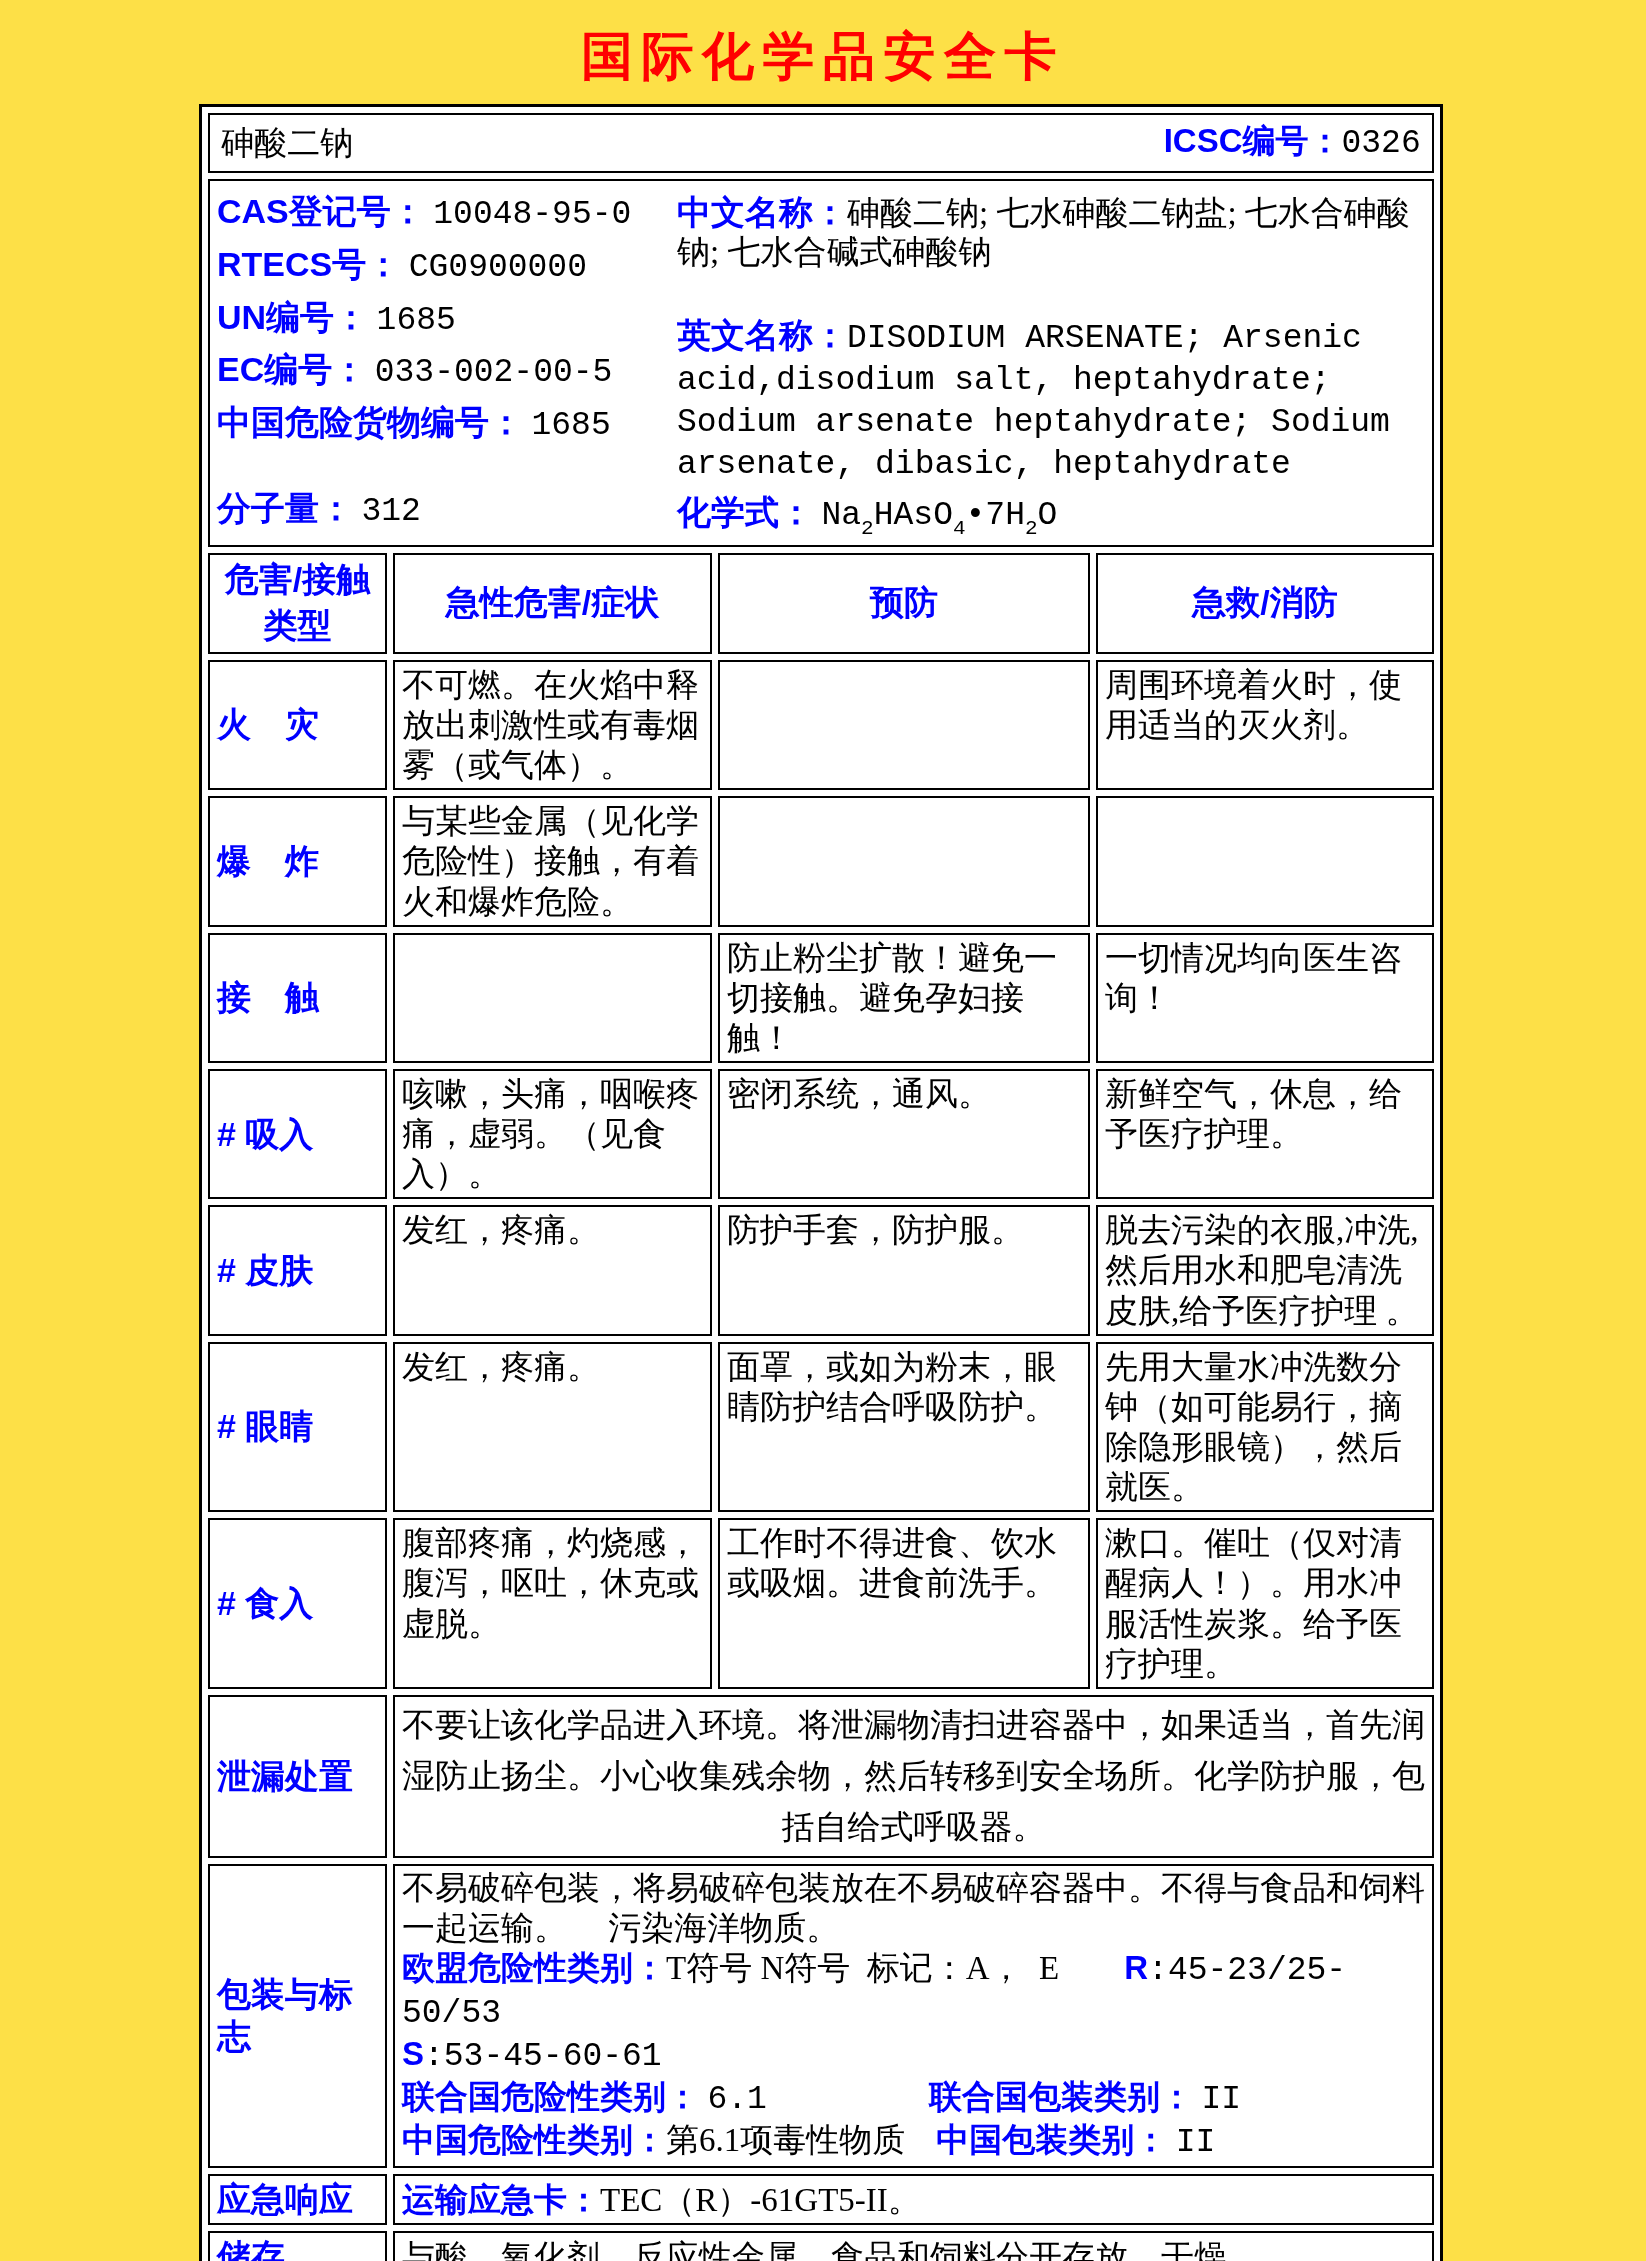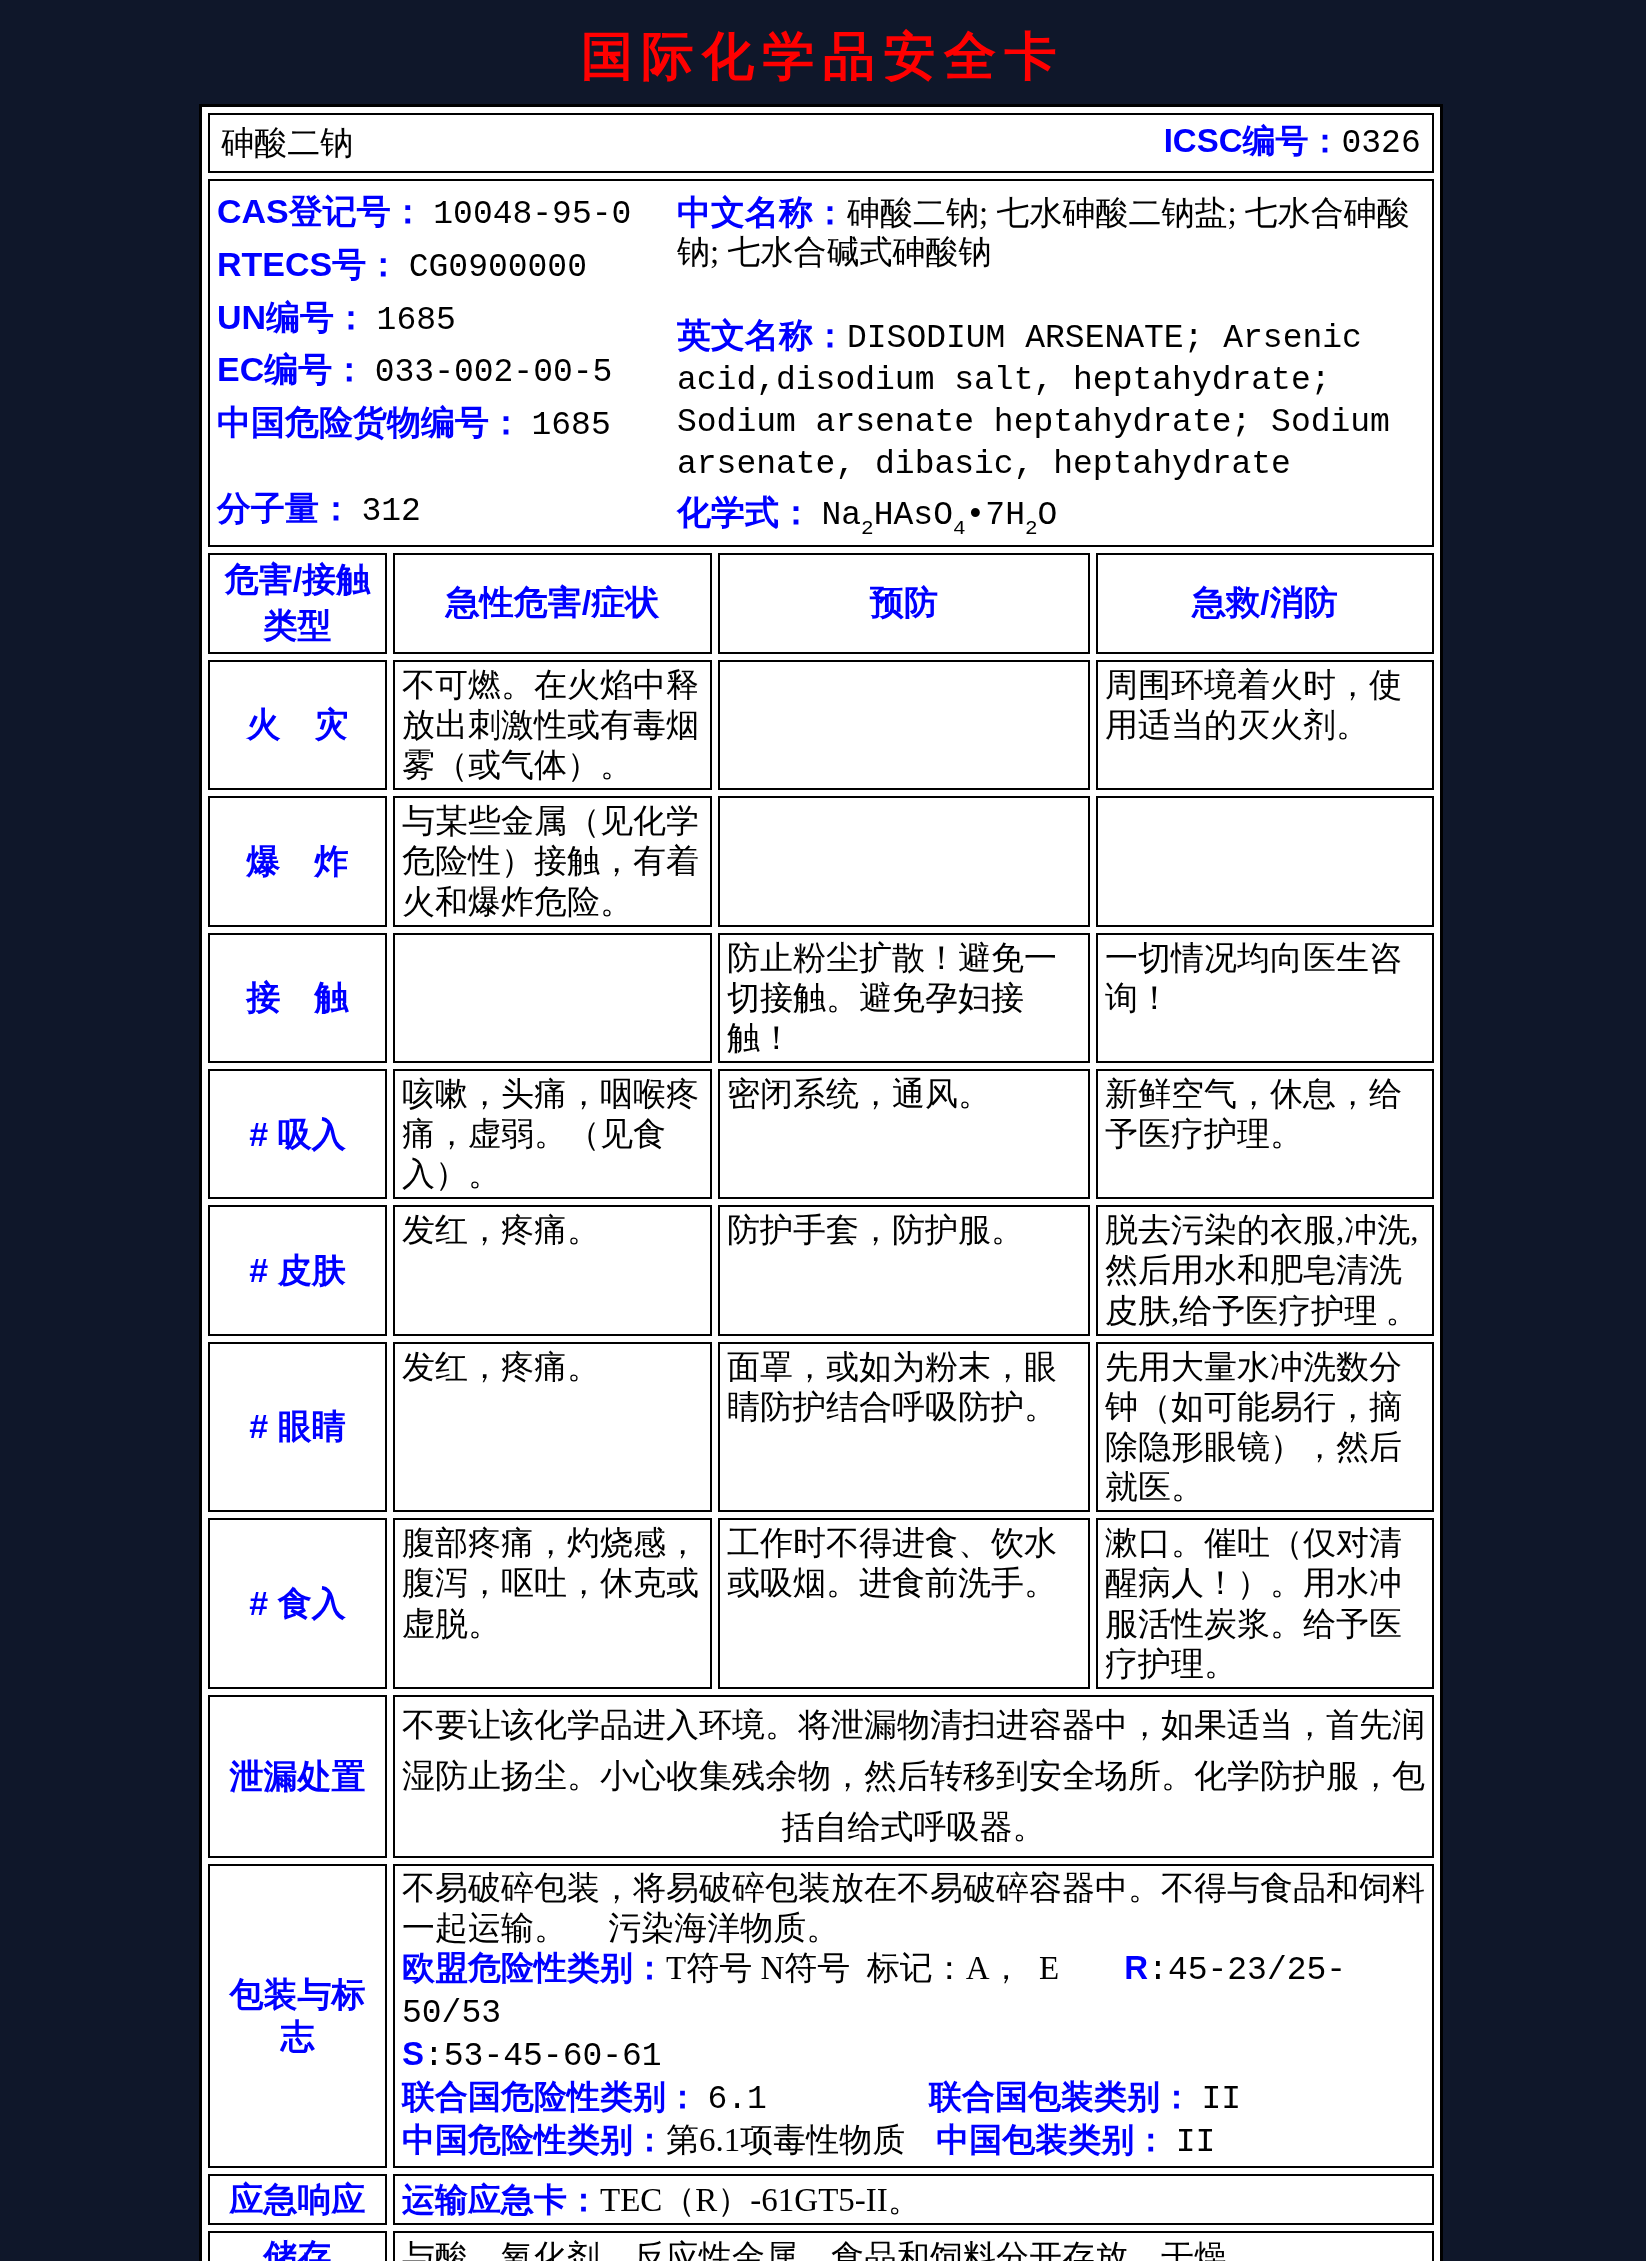--- a/index.html
+++ b/index.html
@@ -1,16 +1,16 @@
 <!DOCTYPE html>
 <html style="font-size:11.3px"><head>
 <meta charset="utf-8">
 <style>
   html,body{margin:0;padding:0;background:#ffffff;}
-  .canvas{position:relative;width:1646px;height:2261px;background:#0f172a;overflow:hidden;
+  .canvas{position:relative;width:1646px;height:2261px;background:#fde047;overflow:hidden;
           font-family:"Liberation Serif", serif;color:#000;}
   .page-title{margin:0;padding-top:28px;text-align:center;color:#ff0000;
               font-family:"Liberation Sans", sans-serif;font-weight:bold;
               font-size:52px;line-height:1.1;letter-spacing:8.5px;}
   table.card{margin:18.4px 0 0 199px;width:1244px;table-layout:fixed;
              border-collapse:separate;border-spacing:6.4px;border:3.5px solid #000;background:#fff;}
   col.c1{width:179px;} col.c2{width:319px;} col.c3{width:372px;} col.c4{width:auto;}
   td{border:2.1px solid #000;vertical-align:top;padding:2.8px 7px;
      font-size:33px;line-height:1.22;color:#000;background:#fff;}
   
@@ -21,21 +21,21 @@
   tr.h-expl     td{height:105px;}
   tr.h-contact  td{height:65px;}
   tr.h-std      td{height:108px;}
   tr.h-spill    td{height:139px;}
   tr.h-pack     td{height:237px;}
   tr.h-emer     td{height:38px;vertical-align:middle;}
   tr.h-store    td{height:41px;vertical-align:middle;}
   .blue{color:#0000ff;font-weight:bold;font-family:"Liberation Sans", sans-serif;}
   .mono{font-family:"Liberation Mono", monospace;}
   .pw{white-space:pre-wrap;}
-  td.label-cell{vertical-align:middle;text-align:center;}
+  td.label-cell{vertical-align:middle;}
   td.label-cell .blue{font-size:34px;}
   td.header-cell{text-align:center;}
   td.header-cell .blue{font-size:34px;line-height:1.35;}
   .title-flex{display:flex;justify-content:space-between;align-items:center;padding:0 4.3px;gap:9px;}
   .title-flex .blue{font-size:33px;}
   .val-gap{margin-left:8.5px;}
   .info-flex{display:flex;padding-top:8.5px;}
   .ids{width:460px;flex:none;}
   .id-line{margin:0 0 10.6px 0;font-size:33px;line-height:1.15;}
   .id-line .blue{font-size:34px;margin-top:8px;}

